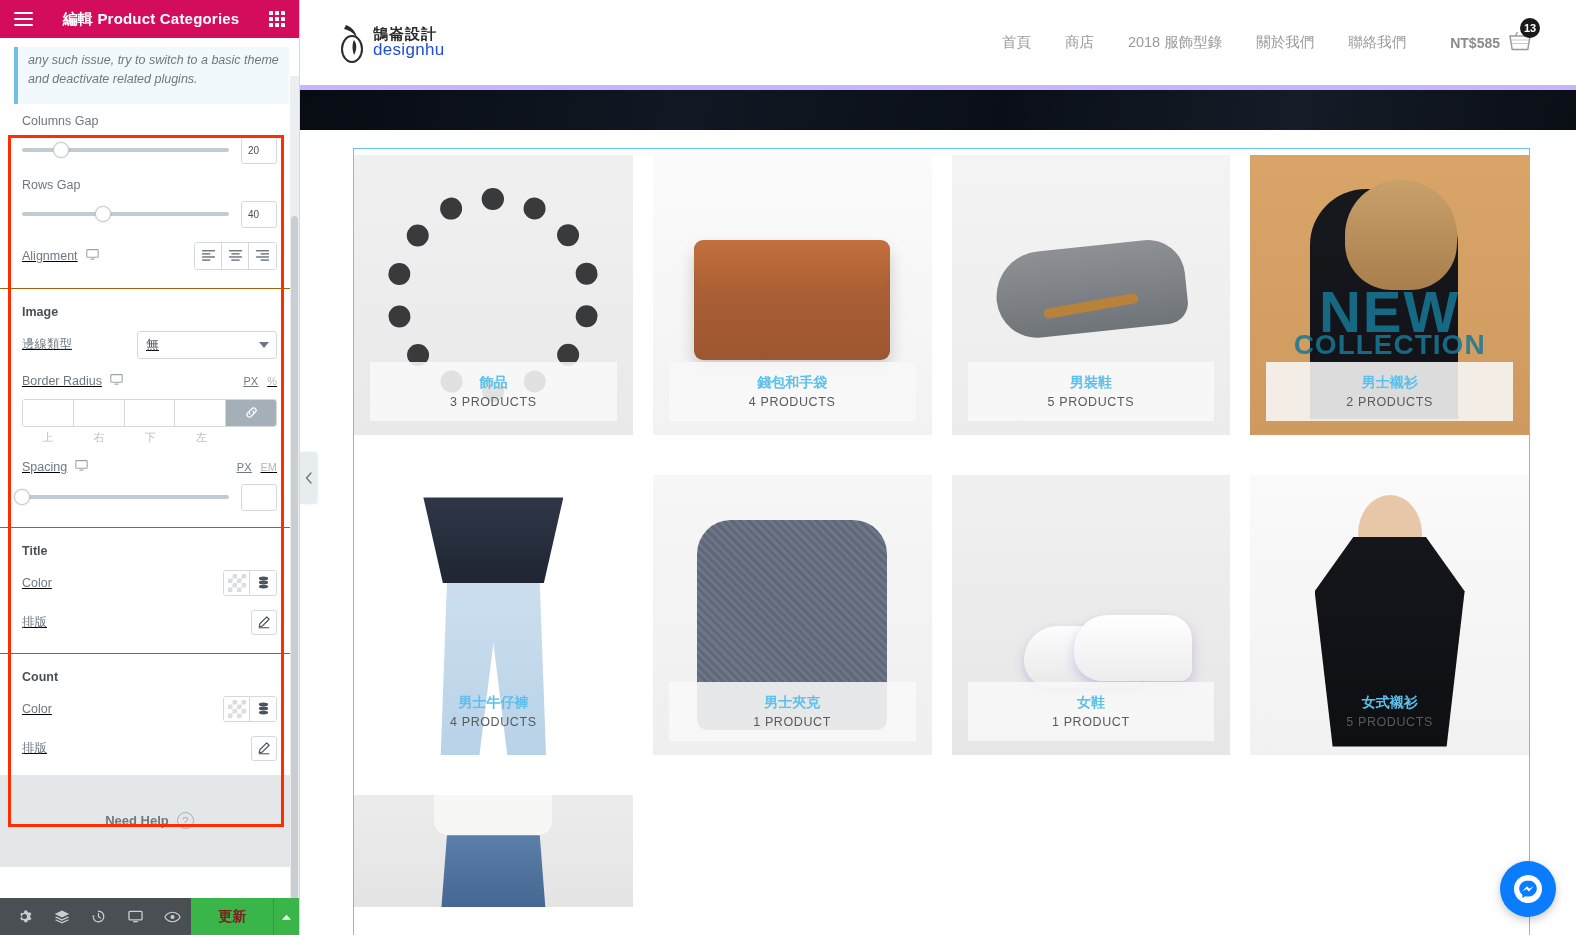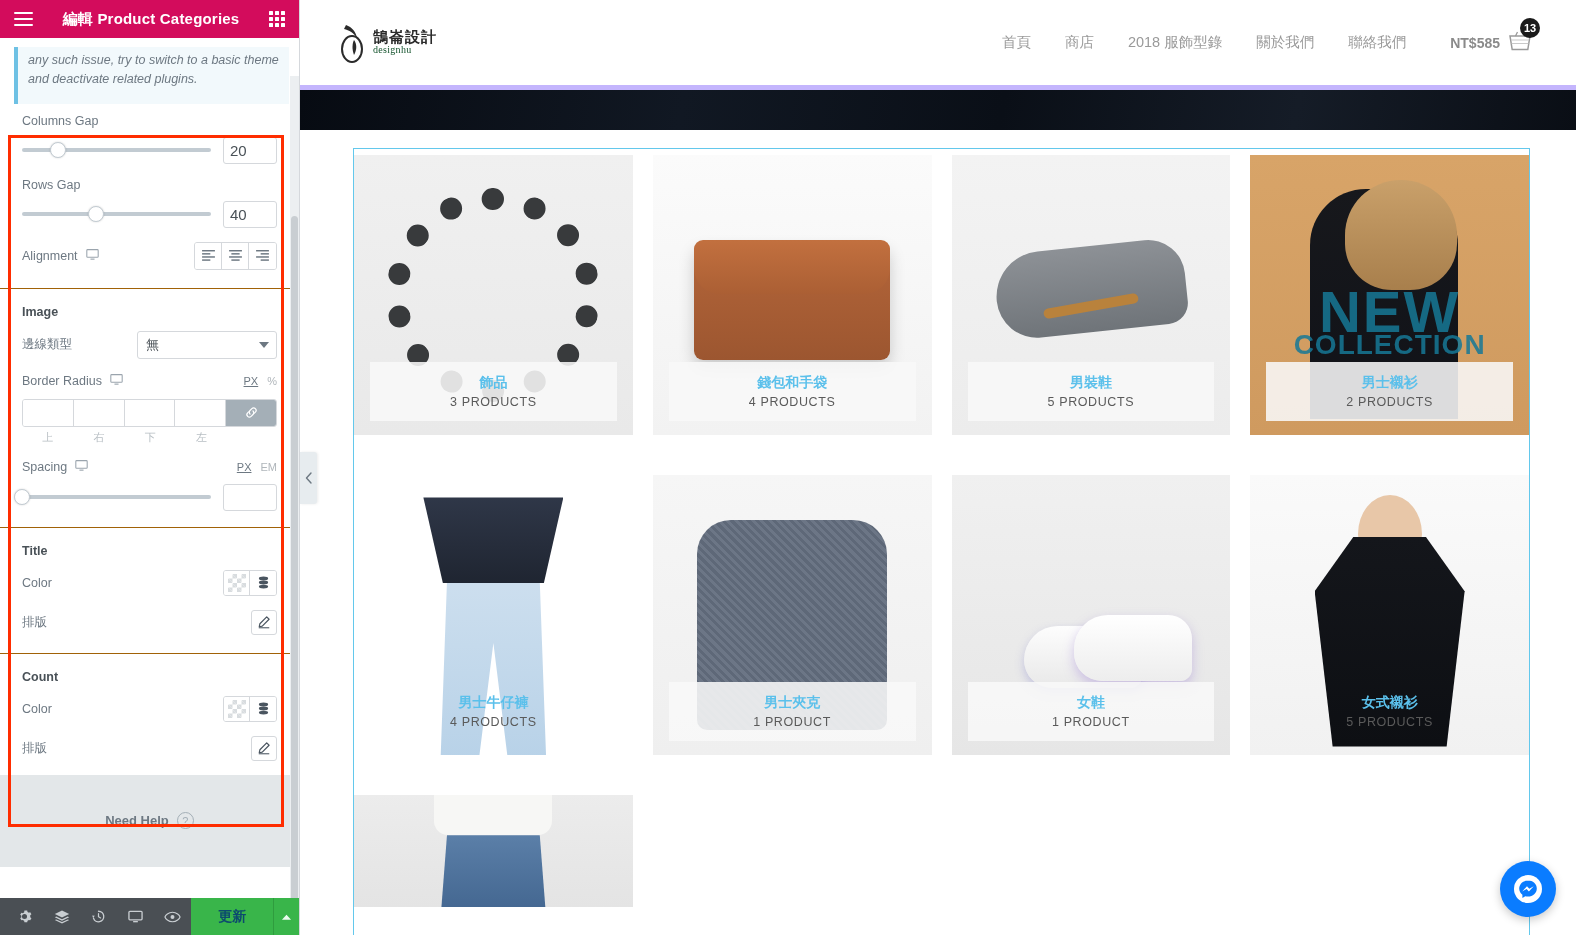--- a/index.html
+++ b/index.html
@@ -53,34 +53,34 @@
     left: 8px; top: 97px; width: 276px; height: 692px;
     border: 3px solid #ff2d00;
     pointer-events: none; z-index: 30;
   }
 
   .section { padding: 10px 22px 12px 22px; border-bottom: 1px solid #a16207; }
   .section.nobdr { border-bottom: none; }
   .section-title { font-size: 12.5px; font-weight: bold; color: #495157; margin: 6px 0 12px; }
 
   .ctl { margin-bottom: 14px; }
-  .ctl-row { display: flex; align-items: center; justify-content: space-between; }
+  .ctl-row { display: flex; align-items: center; justify-content: space-between; text-decoration: underline; }
   .ctl-label { font-size: 12.5px; color: #6d7882; display: flex; align-items: center; gap: 8px; }
   .ctl-label-sm { font-size: 12.5px; color: #6d7882; }
 
   .slider-row { display: flex; align-items: center; gap: 12px; margin-top: 9px; }
   .slider { position: relative; flex: 1 1 auto; height: 4px; background: #c2cbd2; border-radius: 2px; }
   .slider .knob {
     position: absolute; top: 50%; width: 16px; height: 16px; border-radius: 50%;
     background: #fff; border: 1px solid #c2cbd2; transform: translate(-50%, -50%);
     box-shadow: 0 0 2px rgba(0,0,0,.18);
   }
   .num-input {
-    width: 54px; height: 27px; border: 1px solid #d5d8dc; border-radius: 3px;
-    font-size: 15px; color: #495157; padding: 0 6px; background:#fff;
+    width: 36px; height: 27px; border: 1px solid #d5d8dc; border-radius: 3px;
+    font-size: 10px; color: #495157; padding: 0 6px; background:#fff;
     font-family: "Liberation Sans", sans-serif;
   }
 
   .btn-group { display: flex; border: 1px solid #d5d8dc; border-radius: 3px; overflow: hidden; }
   .btn-group .gbtn {
     width: 27px; height: 26px; background: #fff; display: flex; align-items: center; justify-content: center;
     border-right: 1px solid #d5d8dc; cursor: pointer;
   }
   .btn-group .gbtn:last-child { border-right: none; }
 
@@ -133,21 +133,21 @@
   .need-help { display: flex; align-items: center; gap: 8px; color: #6d7882; font-weight: bold; font-size: 13px; }
   .q-circle { width: 17px; height: 17px; border: 1px solid #a4afb7; border-radius: 50%; color: #a4afb7;
     font-size: 11px; display: flex; align-items: center; justify-content: center; font-weight: normal; }
 
   .panel-footer {
     height: 37px; background: #4a4f54; display: flex; align-items: center; flex: 0 0 37px;
   }
   .footer-icons { display: flex; align-items: center; gap: 0; padding-left: 6px; flex: 1; }
   .fi { width: 37px; height: 37px; display: flex; align-items: center; justify-content: center; cursor: pointer; }
   .update-btn {
-    background: #39b54a; color: #0c4a6e; height: 37px; width: 84px;
+    background: #39b54a; color: #7f1d1d; height: 37px; width: 84px;
     display: flex; align-items: center; justify-content: center; font-size: 14px; font-weight: bold; cursor: pointer;
   }
   .update-caret {
     background: #39b54a; height: 37px; width: 26px; display: flex; align-items: center; justify-content: center;
     border-left: 1px solid #2f9c3e; cursor: pointer;
   }
 
   
   .panel-sb { position: absolute; right: 0; top: 38px; width: 9px; height: 860px; background: #eceff1; z-index: 25; }
   .panel-sb .thumb { position: absolute; left: 1px; top: 140px; width: 7px; height: 690px; background: #c9ced2; border-radius: 4px; }
@@ -163,21 +163,21 @@
   
   .preview { position: relative; flex: 1 1 auto; height: 935px; background: #fff; overflow: hidden; }
   .site-header {
     height: 90px; background: #fff; display: flex; align-items: center;
     padding: 0 44px 0 40px; justify-content: space-between; border-bottom: 5px solid #c4b5fd;
   }
   .logo { display: flex; align-items: center; gap: 5px; }
   .logo-mark { width: 28px; height: 44px; position: relative; }
   .logo-text { display: flex; flex-direction: column; line-height: 1.05; }
   .logo-cn { font-size: 15px; color: #2b2b2b; letter-spacing: 1px; font-weight: bold; }
-  .logo-en { font-size: 10px; color: #14532d; letter-spacing: .3px; font-family: Liberation Serif, serif; }
+  .logo-en { font-size: 17px; color: #1d4ed8; letter-spacing: .3px; }
 
   .site-nav { display: flex; align-items: center; gap: 34px; }
   .nav-link { font-size: 14.5px; color: #9a9a9a; cursor: pointer; white-space: nowrap; }
   .cart-area { display: flex; align-items: center; gap: 8px; position: relative; margin-left: 10px; }
   .cart-price { font-size: 14px; color: #8a8a8a; font-weight: bold; }
   .cart-badge {
     position: absolute; right: -8px; top: -12px; width: 20px; height: 20px; border-radius: 50%;
     background: #1a1a1a; color: #fff; font-size: 11px; font-weight: bold;
     display: flex; align-items: center; justify-content: center;
   }

